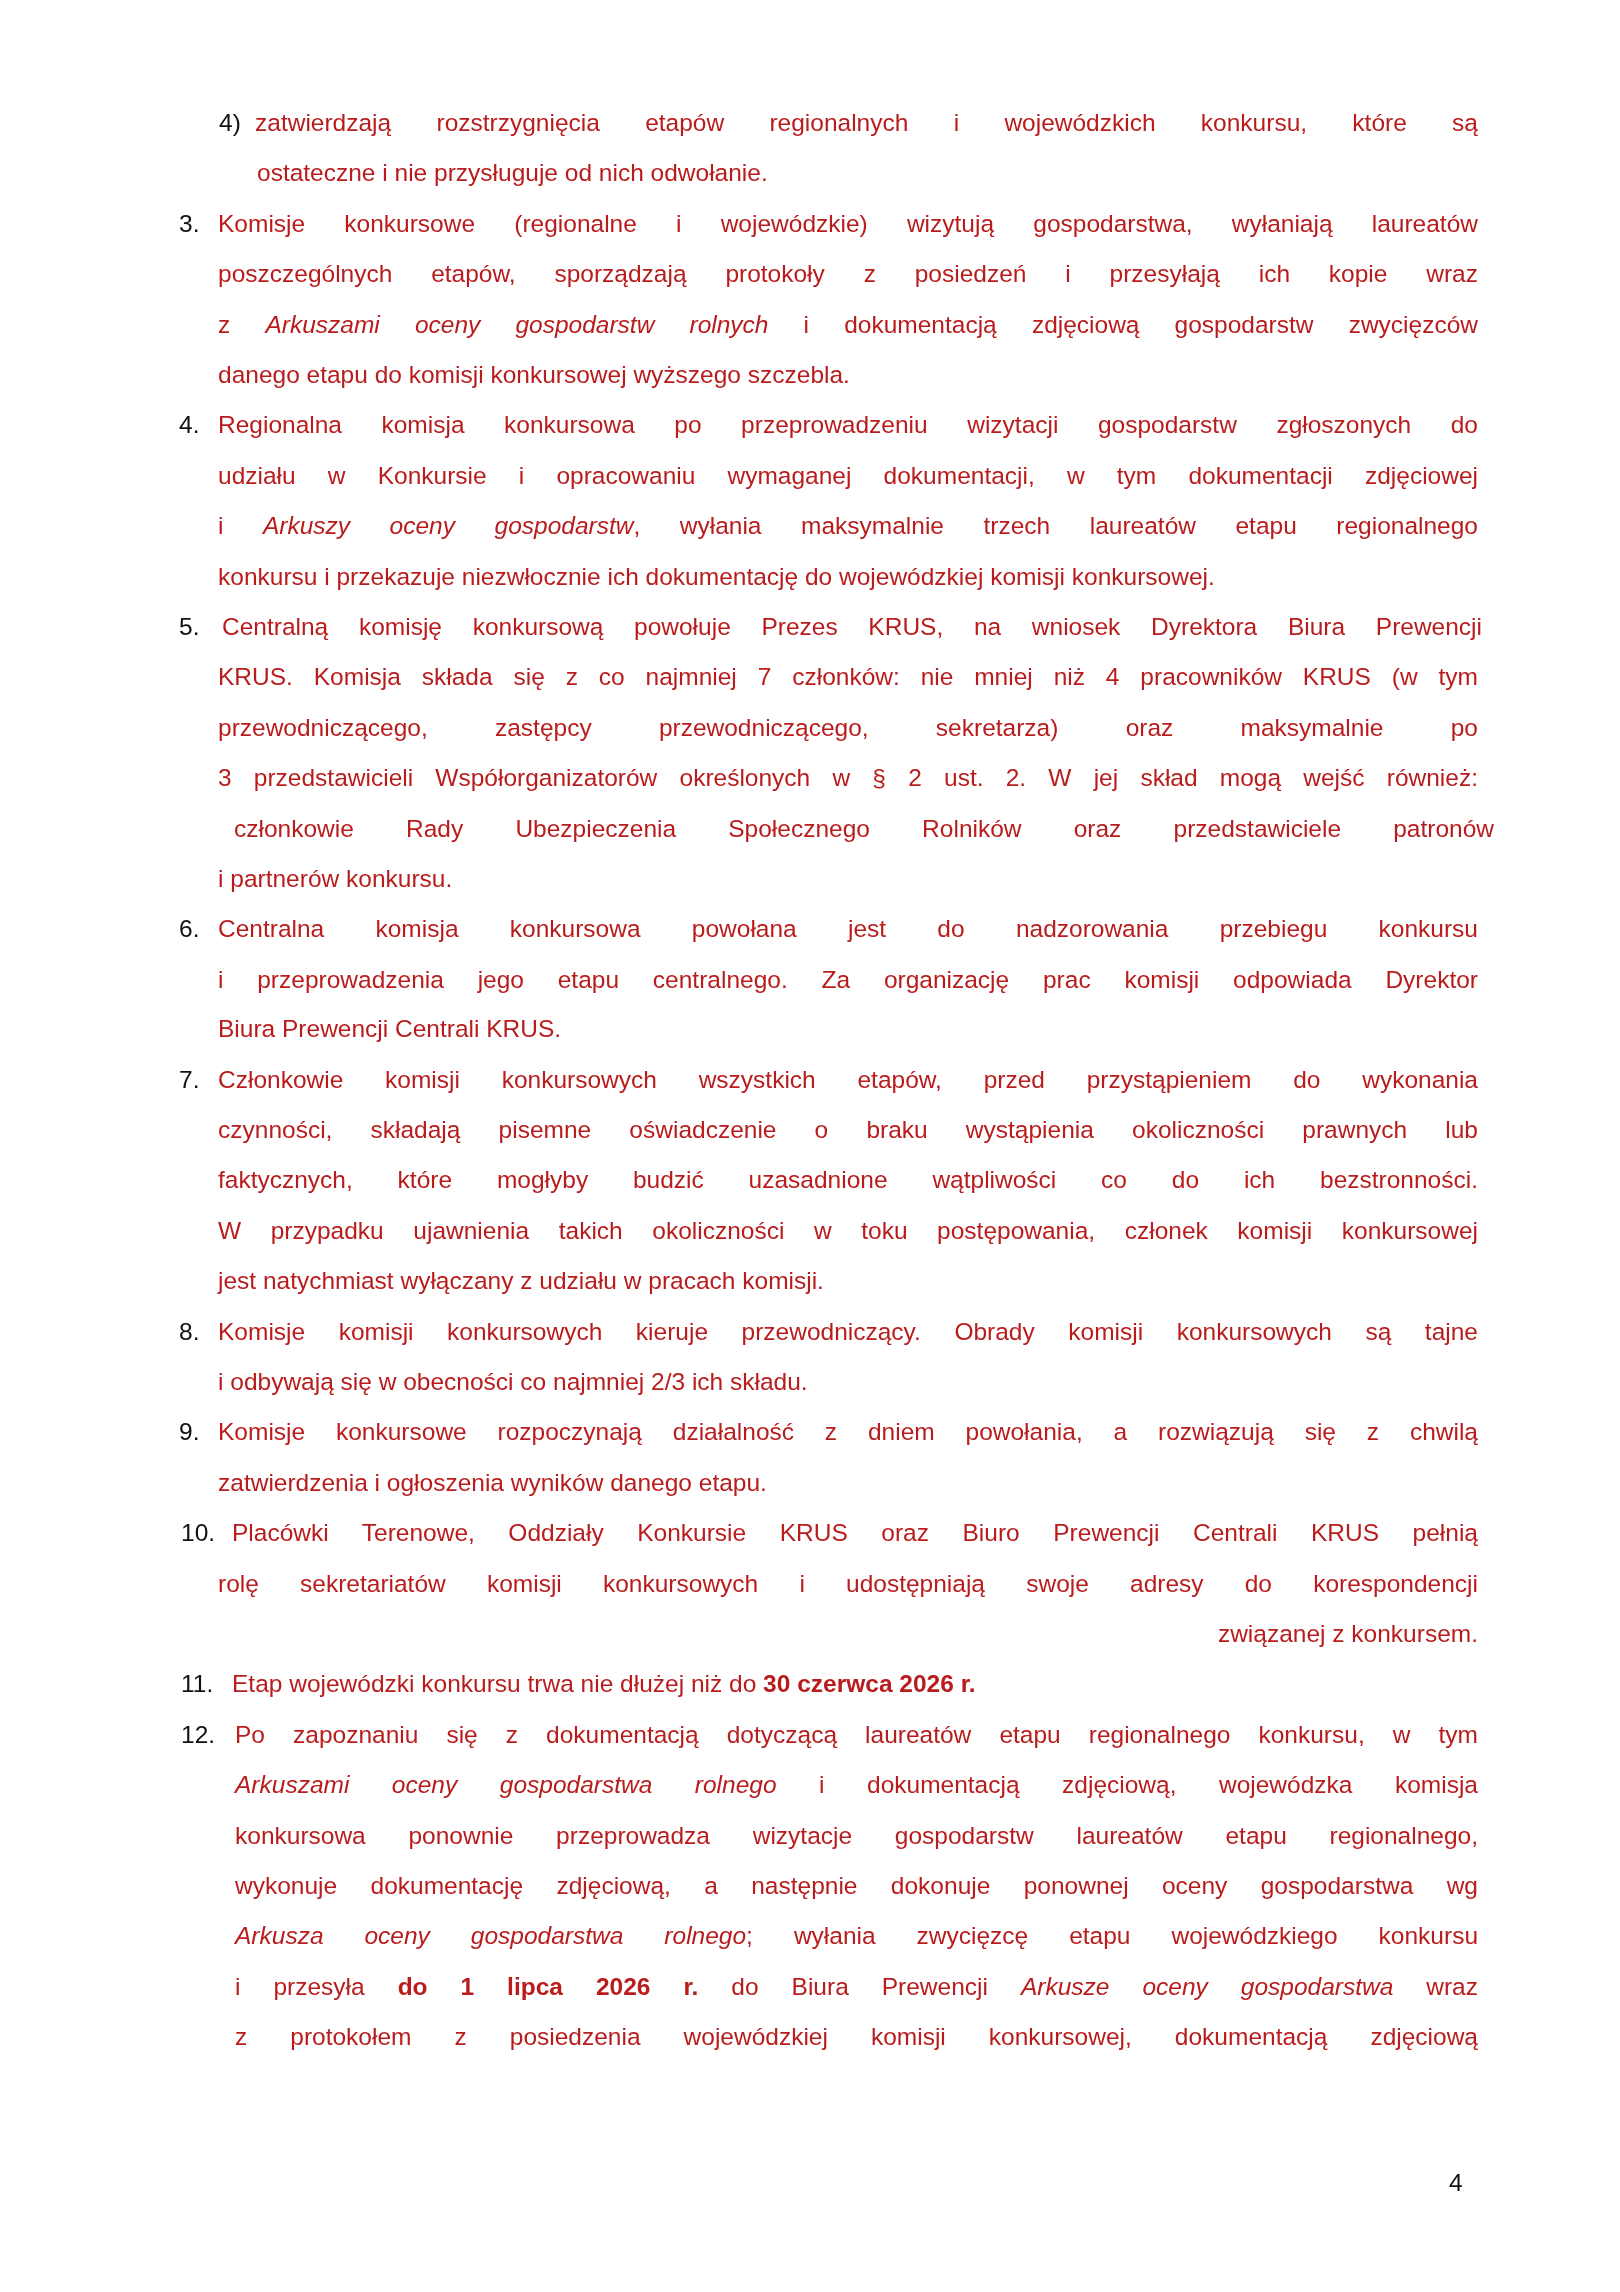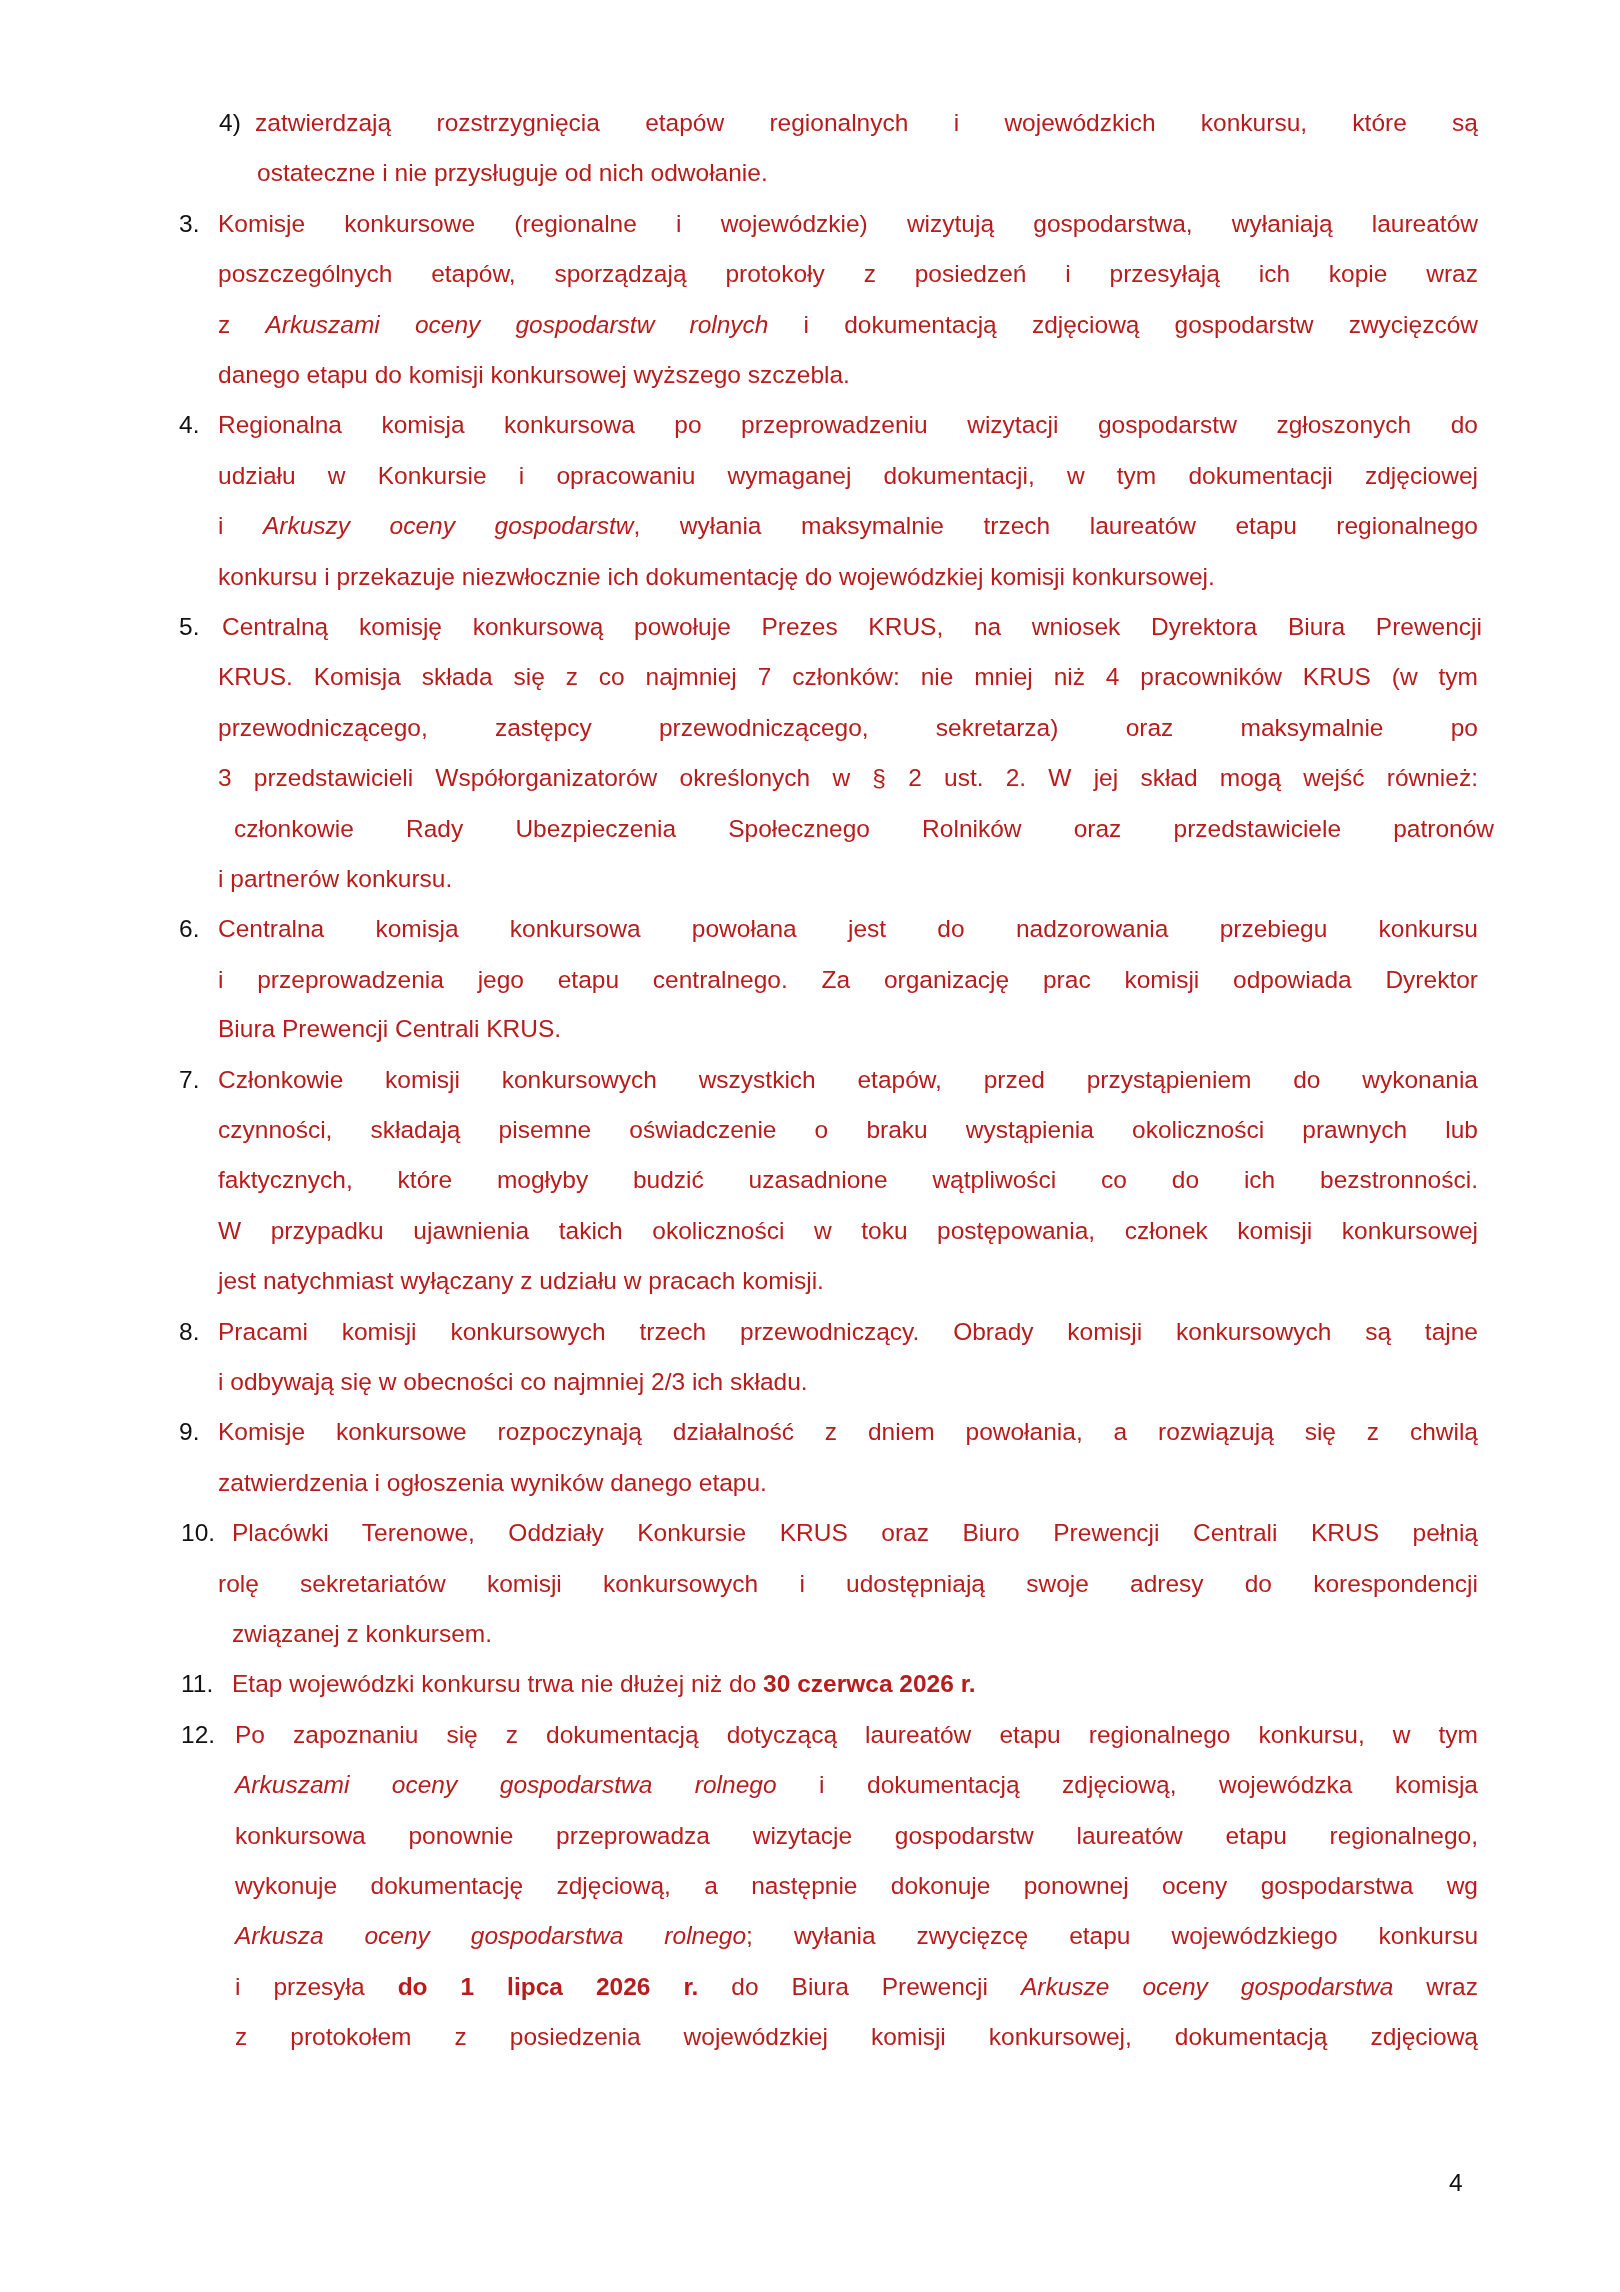--- a/index.html
+++ b/index.html
@@ -71,33 +71,33 @@
       <div>
         <span class="marker" style="left: 179px; top: 1063px;">7.</span>
         <div class="line just" style="left: 218px; top: 1063px; width: 1260px;"><span>Członkowie komisji konkursowych wszystkich etapów, przed przystąpieniem do wykonania</span></div>
         <div class="line just" style="left: 218px; top: 1113px; width: 1260px;"><span>czynności, składają pisemne oświadczenie o braku wystąpienia okoliczności prawnych lub</span></div>
         <div class="line just" style="left: 218px; top: 1163px; width: 1260px;"><span>faktycznych, które mogłyby budzić uzasadnione wątpliwości co do ich bezstronności.</span></div>
         <div class="line just" style="left: 218px; top: 1214px; width: 1260px;"><span>W przypadku ujawnienia takich okoliczności w toku postępowania, członek komisji konkursowej</span></div>
         <div class="line" style="left: 218px; top: 1264px; width: 1260px;"><span>jest natychmiast wyłączany z udziału w pracach komisji.</span></div>
       </div>
       <div>
         <span class="marker" style="left: 179px; top: 1315px;">8.</span>
-        <div class="line just" style="left: 218px; top: 1315px; width: 1260px;"><span>Pracami komisji konkursowych trzech przewodniczący. Obrady komisji konkursowych są tajne</span></div>
+        <div class="line just" style="left: 218px; top: 1315px; width: 1260px;"><span>Komisje komisji konkursowych kieruje przewodniczący. Obrady komisji konkursowych są tajne</span></div>
         <div class="line" style="left: 218px; top: 1365px; width: 1260px;"><span>i odbywają się w obecności co najmniej 2/3 ich składu.</span></div>
       </div>
       <div>
         <span class="marker" style="left: 179px; top: 1415px;">9.</span>
         <div class="line just" style="left: 218px; top: 1415px; width: 1260px;"><span>Komisje konkursowe rozpoczynają działalność z dniem powołania, a rozwiązują się z chwilą</span></div>
         <div class="line" style="left: 218px; top: 1466px; width: 1260px;"><span>zatwierdzenia i ogłoszenia wyników danego etapu.</span></div>
       </div>
       <div>
         <span class="marker" style="left: 181px; top: 1516px;">10.</span>
         <div class="line just" style="left: 232px; top: 1516px; width: 1246px;"><span>Placówki Terenowe, Oddziały Konkursie KRUS oraz Biuro Prewencji Centrali KRUS pełnią</span></div>
         <div class="line just" style="left: 218px; top: 1567px; width: 1260px;"><span>rolę sekretariatów komisji konkursowych i udostępniają swoje adresy do korespondencji</span></div>
-        <div class="line" style="left: 232px; top: 1617px; width: 1260px;"><span>związanej z konkursem.</span></div>
+        <div class="line" style="left: 218px; top: 1617px; width: 1260px; text-align: right;"><span>związanej z konkursem.</span></div>
       </div>
       <div>
         <span class="marker" style="left: 181px; top: 1667px;">11.</span>
         <div class="line" style="left: 232px; top: 1667px; width: 1246px;"><span>Etap wojewódzki konkursu trwa nie dłużej niż do </span><span class="b">30 czerwca 2026 r.</span></div>
       </div>
       <div>
         <span class="marker" style="left: 181px; top: 1718px;">12.</span>
         <div class="line just" style="left: 235px; top: 1718px; width: 1243px;"><span>Po zapoznaniu się z dokumentacją dotyczącą laureatów etapu regionalnego konkursu, w tym</span></div>
         <div class="line just" style="left: 235px; top: 1768px; width: 1243px;"><span class="i">Arkuszami oceny gospodarstwa rolnego</span><span> i dokumentacją zdjęciową, wojewódzka komisja</span></div>
         <div class="line just" style="left: 235px; top: 1819px; width: 1243px;"><span>konkursowa ponownie przeprowadza wizytacje gospodarstw laureatów etapu regionalnego,</span></div>

